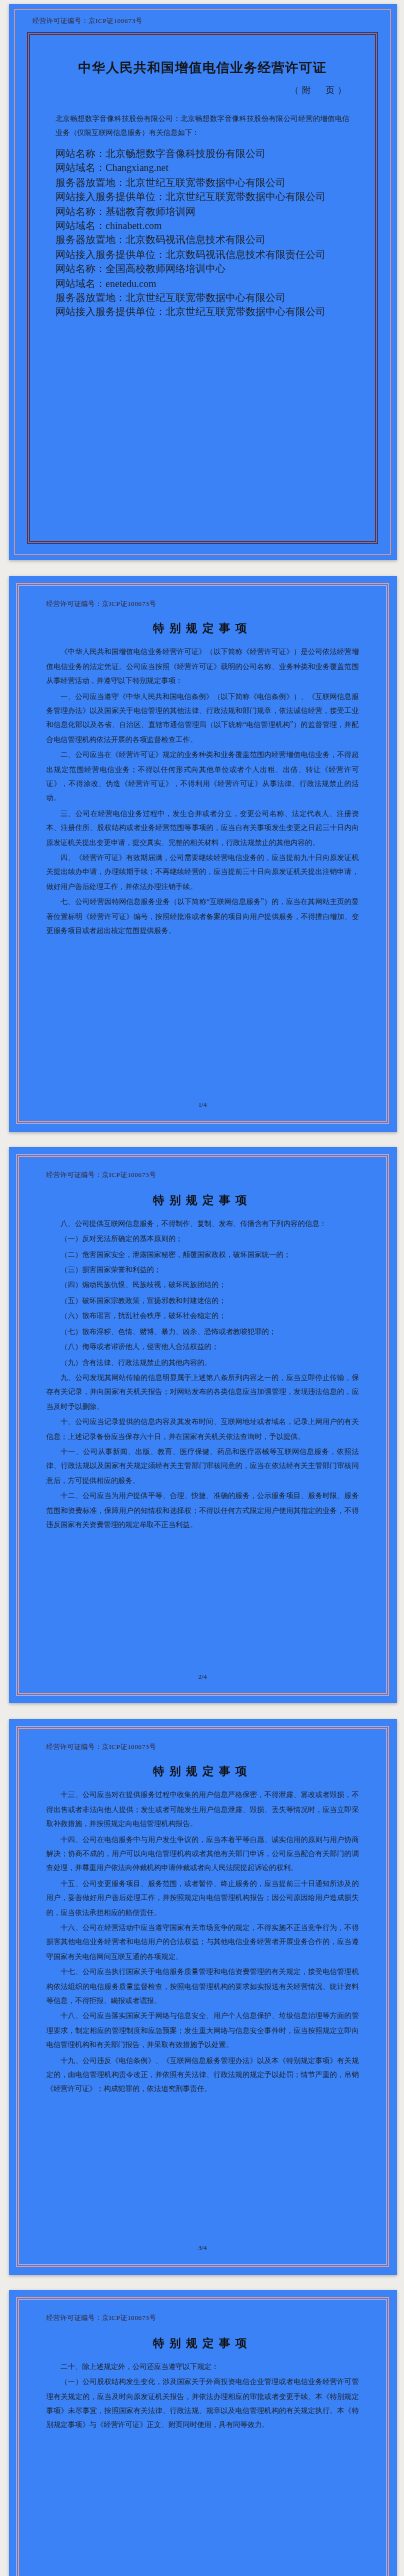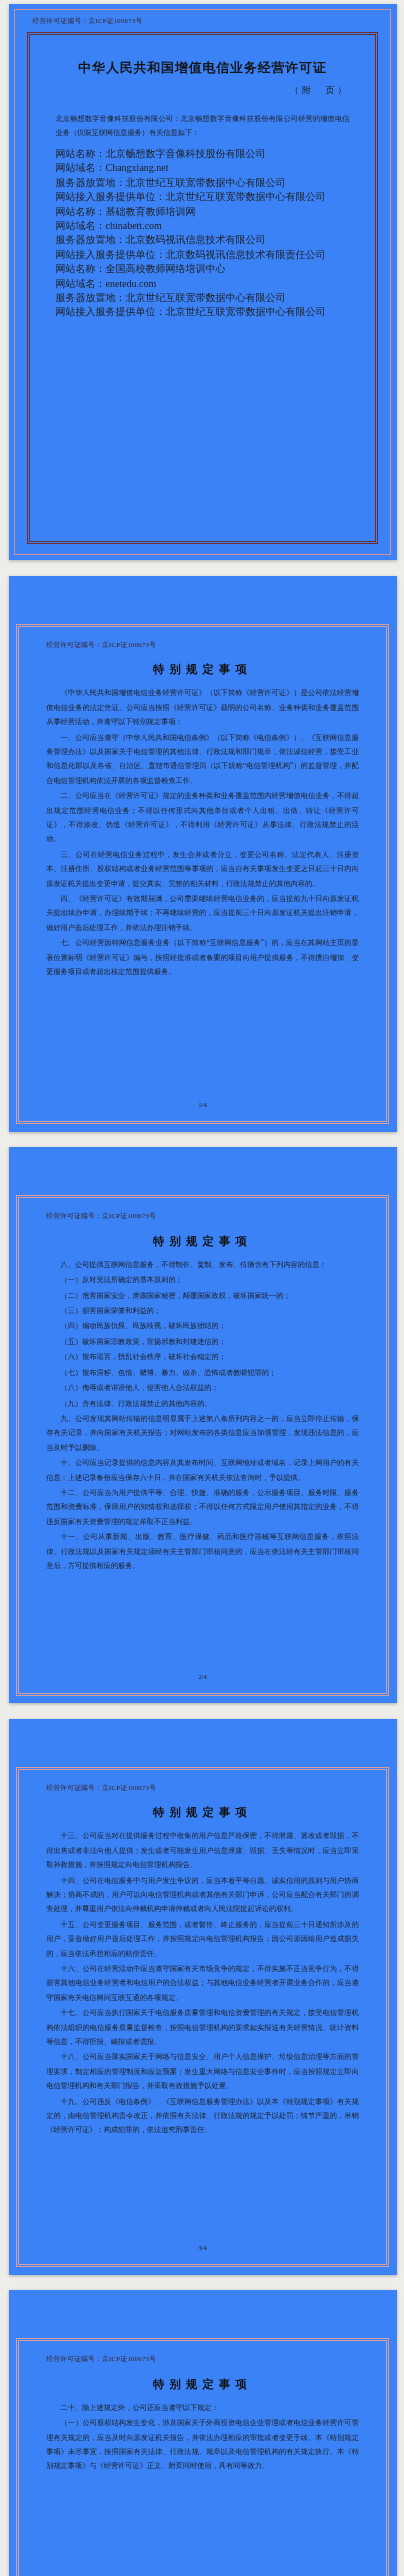--- a/index.html
+++ b/index.html
@@ -70,21 +70,20 @@
     line-height: 14.4px;
     color: #1f1f1f;
     white-space: nowrap;
   }
   .entry .elabel { color: #1f1f1f; }
 
   
   .prov-frame {
     position: absolute; inset: 7.2px;
     border: 0.5px solid #dc9c9a;
-    margin-top: 41px;
   }
   .prov-frame-inner {
     position: absolute; inset: 1px;
     border: 0.5px solid #dc9c9a;
   }
   .prov-content {
     position: absolute; inset: 0.5px;
     padding: 13.4px 27px 25px;
   }
   .prov-header {
@@ -240,23 +239,23 @@
             <p class="para">（七）散布淫秽、色情、赌博、暴力、凶杀、恐怖或者教唆犯罪的；</p>
 
             <p class="para">（八）侮辱或者诽谤他人，侵害他人合法权益的；</p>
 
             <p class="para">（九）含有法律、行政法规禁止的其他内容的。</p>
 
             <p class="para">九、公司发现其网站传输的信息明显属于上述第八条所列内容之一的，应当立即停止传输，保存有关记录，并向国家有关机关报告；对网站发布的各类信息应当加强管理，发现违法信息的，应当及时予以删除。</p>
 
             <p class="para">十、公司应当记录提供的信息内容及其发布时间、互联网地址或者域名，记录上网用户的有关信息；上述记录备份应当保存六十日，并在国家有关机关依法查询时，予以提供。</p>
 
+            <p class="para">十一、公司从事新闻、出版、教育、医疗保健、药品和医疗器械等互联网信息服务，依照法律、行政法规以及国家有关规定须经有关主管部门审核同意的，应当在依法经有关主管部门审核同意后，方可提供相应的服务。</p>
+
             <p class="para">十二、公司应当为用户提供平等、合理、快捷、准确的服务，公示服务项目、服务时限、服务范围和资费标准，保障用户的知情权和选择权；不得以任何方式限定用户使用其指定的业务，不得违反国家有关资费管理的规定牟取不正当利益。</p>
-
-            <p class="para">十一、公司从事新闻、出版、教育、医疗保健、药品和医疗器械等互联网信息服务，依照法律、行政法规以及国家有关规定须经有关主管部门审核同意的，应当在依法经有关主管部门审核同意后，方可提供相应的服务。</p>
           </div>
       </div>
       <div class="pageno">2/4</div>
     </div>
   </div>
 </div>
 
 <div class="page">
   <div class="prov-frame">
     <div class="prov-frame-inner">

